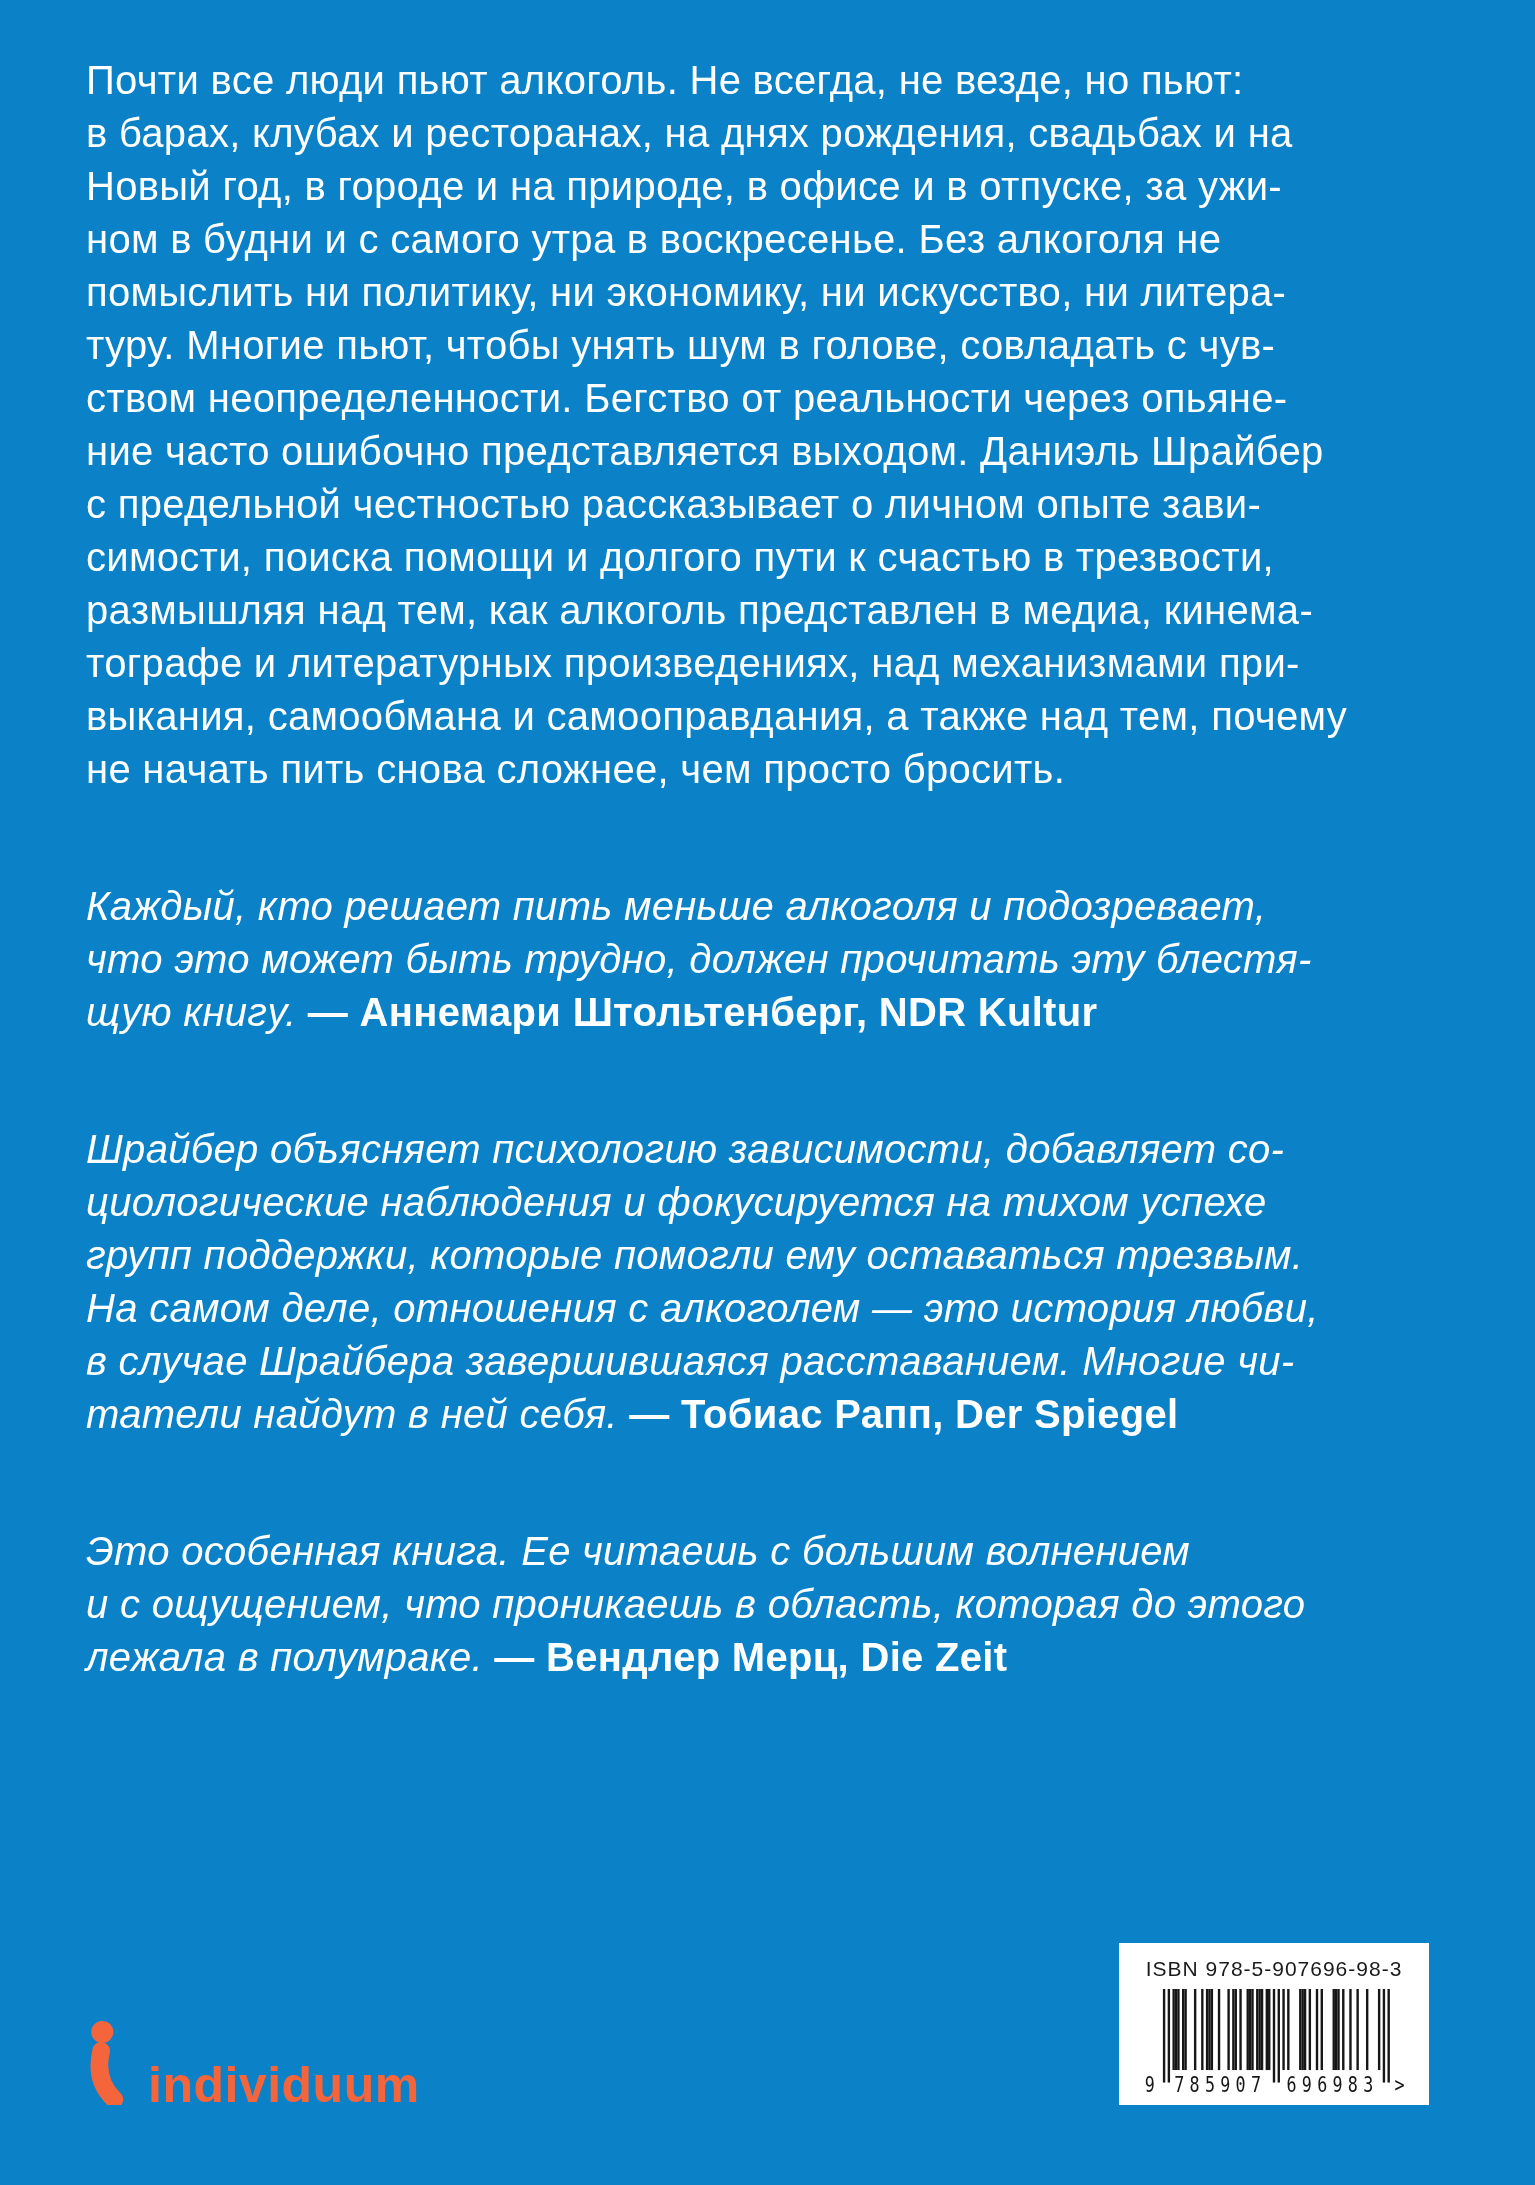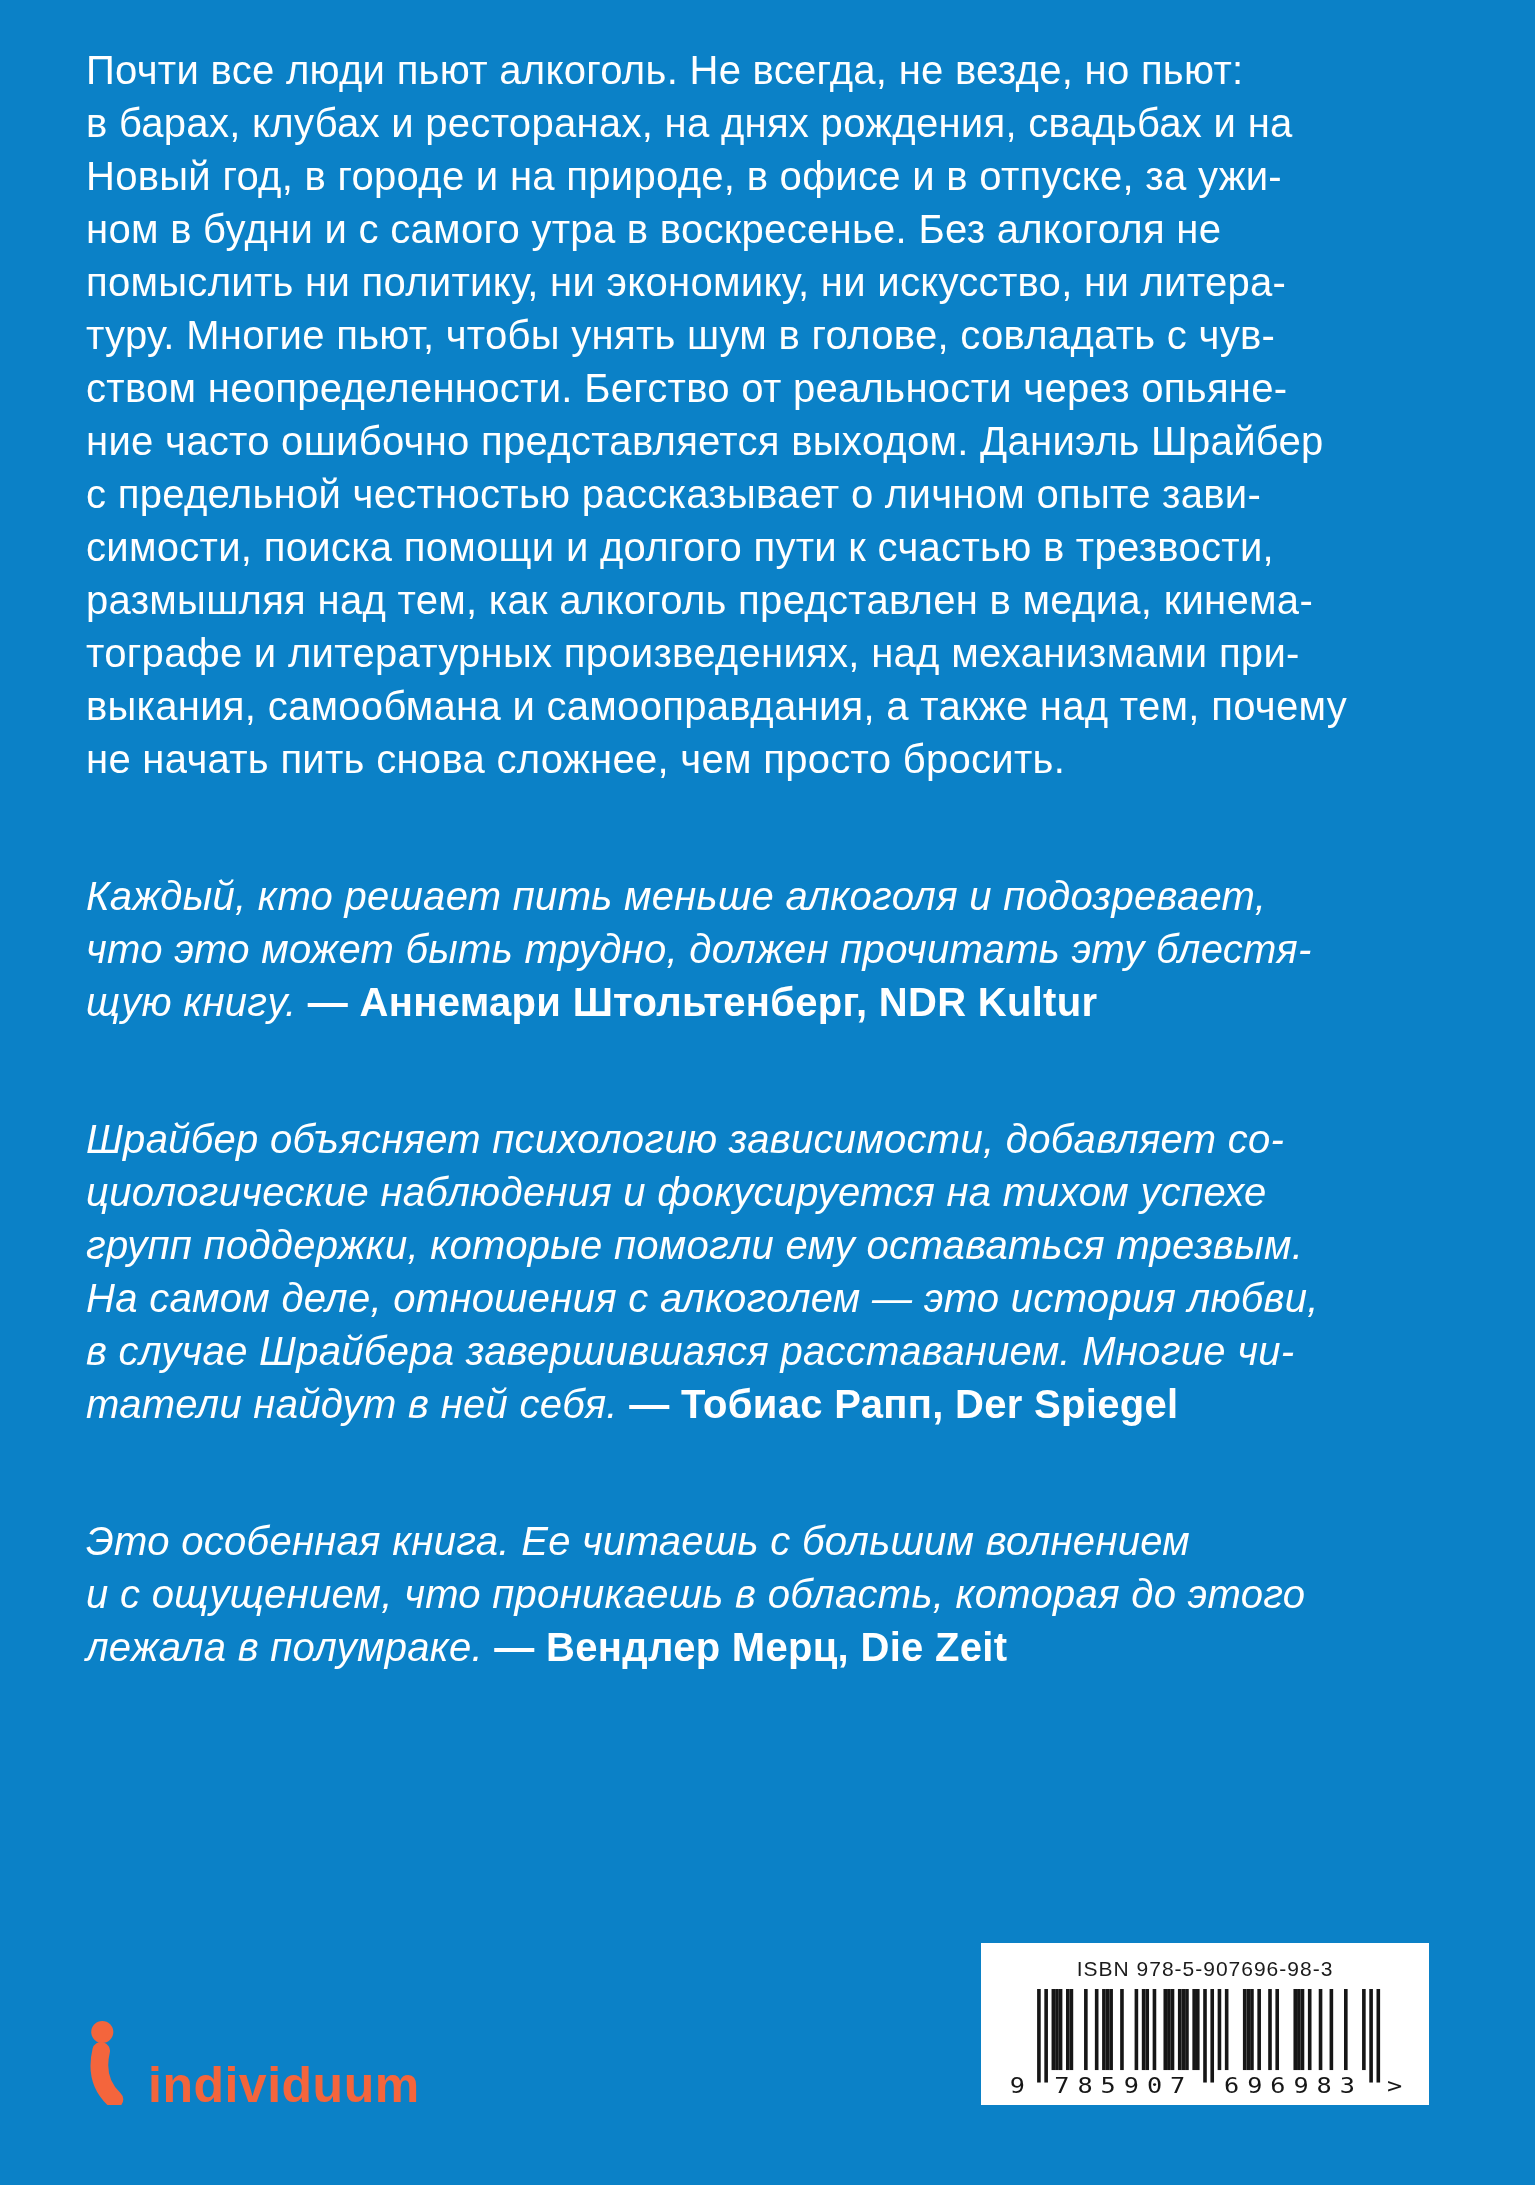--- a/index.html
+++ b/index.html
@@ -12,21 +12,21 @@
     width: 1535px;
     height: 2185px;
     background: #0b81c7;
     color: #ffffff;
     font-family: "Liberation Sans", sans-serif;
     overflow: hidden;
   }
   .text-col {
     position: absolute;
     left: 86px;
-    top: 44px;
+    top: 54px;
     right: 100px;
   }
   .desc {
     margin: 0;
     white-space: pre-line;
     font-size: 40px;
     line-height: 53px;
     letter-spacing: 0.3px;
   }
   .quote {
@@ -65,21 +65,21 @@
     height: 84px;
     display: block;
   }
   .pub-name {
     font-size: 50px;
     font-weight: 700;
     line-height: 0.8;
     letter-spacing: 0.5px;
   }
   .isbn-box {
-    width: 448px;
+    width: 310px;
     background: #ffffff;
     padding: 14px 20px 10px;
     box-sizing: border-box;
   }
   .isbn-label {
     font-size: 21px;
     letter-spacing: 1px;
     color: #1b1b1b;
     text-align: center;
     margin-bottom: 8px;

